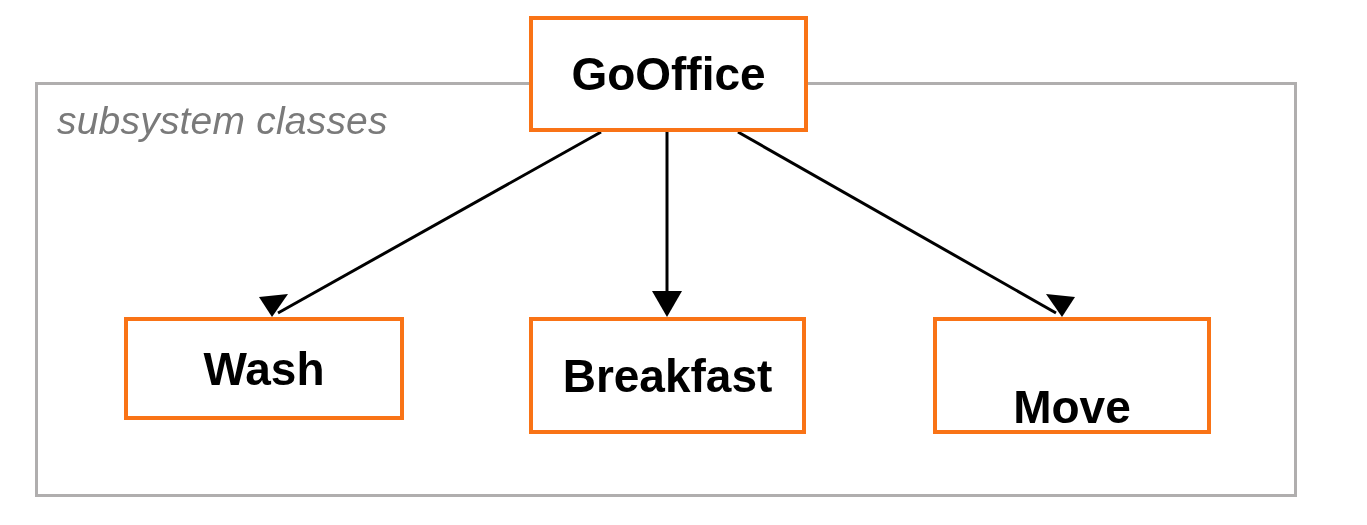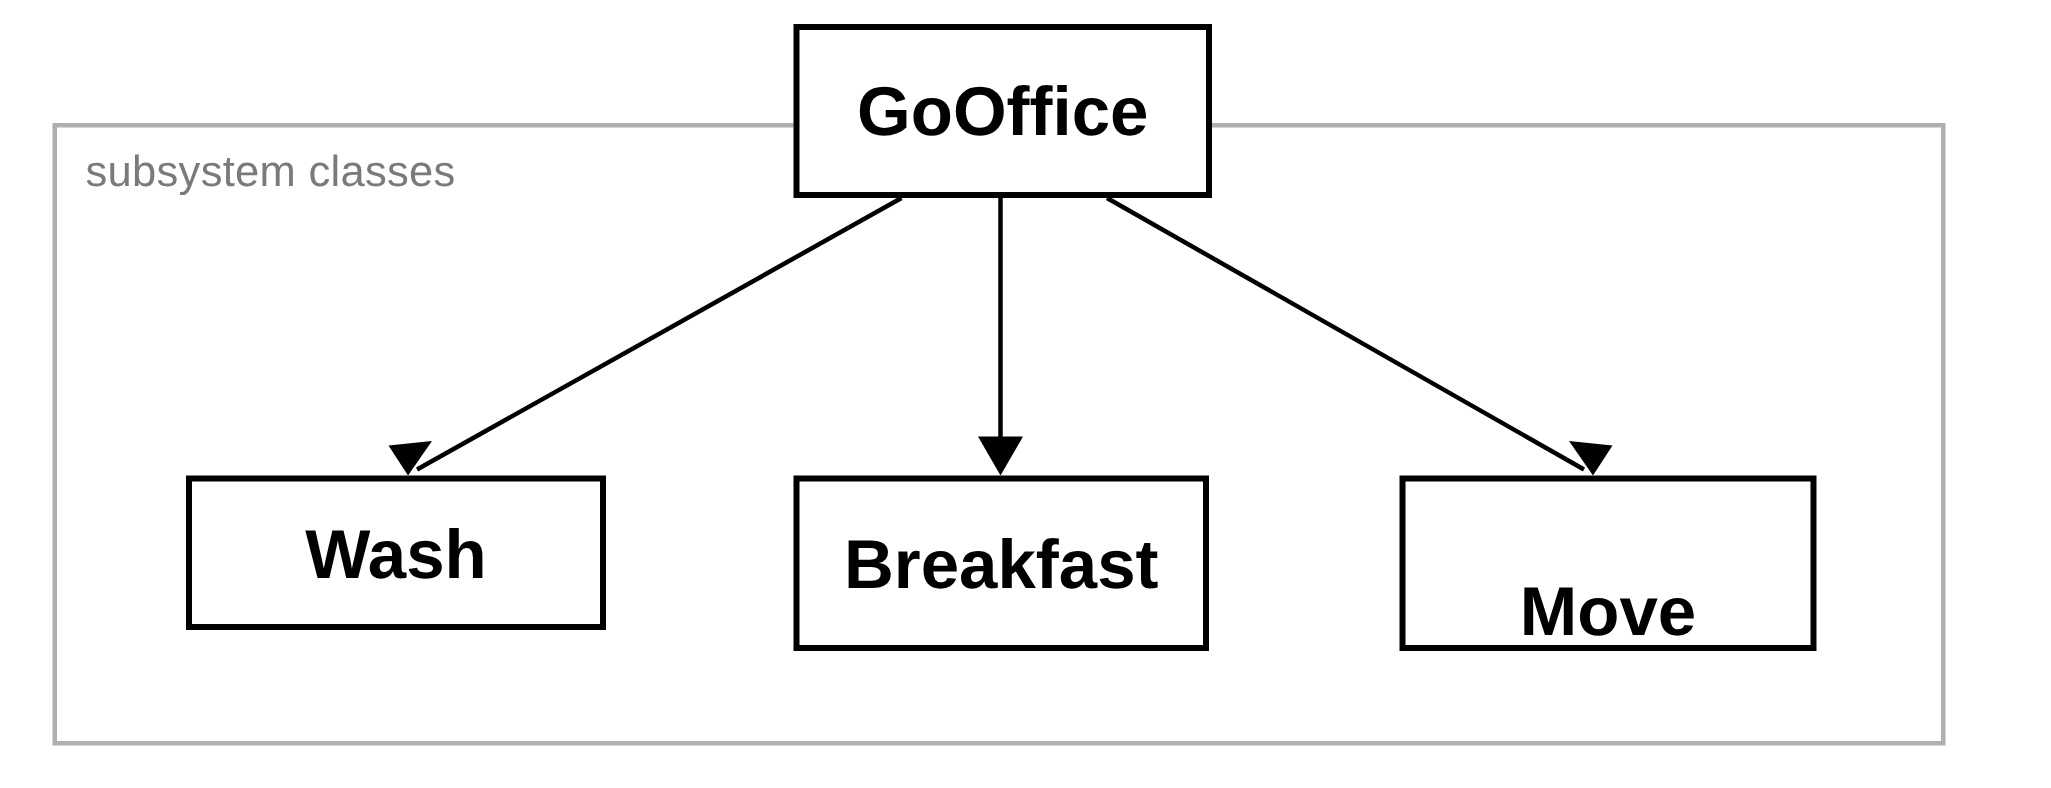--- a/index.html
+++ b/index.html
@@ -25,39 +25,40 @@
     width: 1262px;
     height: 415px;
     border: 3px solid #b0aeae;
     box-sizing: border-box;
     background: transparent;
   }
   .subsystem-label {
     position: absolute;
     left: 57px;
     top: 101px;
-    font-size: 29px;
+    font-size: 39px;
     color: #7a7a7a;
     letter-spacing: 0.2px;
     white-space: nowrap;
     line-height: 1;
+    font-style: italic;
   }
   
   .connector-layer {
     position: absolute;
     left: 0;
     top: 0;
     width: 1367px;
     height: 525px;
     pointer-events: none;
   }
   
   .class-box {
     position: absolute;
-    border: 4px solid #000000;
+    border: 4px solid #f97316;
     background: #ffffff;
     box-sizing: border-box;
     display: flex;
     align-items: center;
     justify-content: center;
   }
   .class-box .class-name {
     font-size: 46px;
     font-weight: bold;
     color: #000000;

